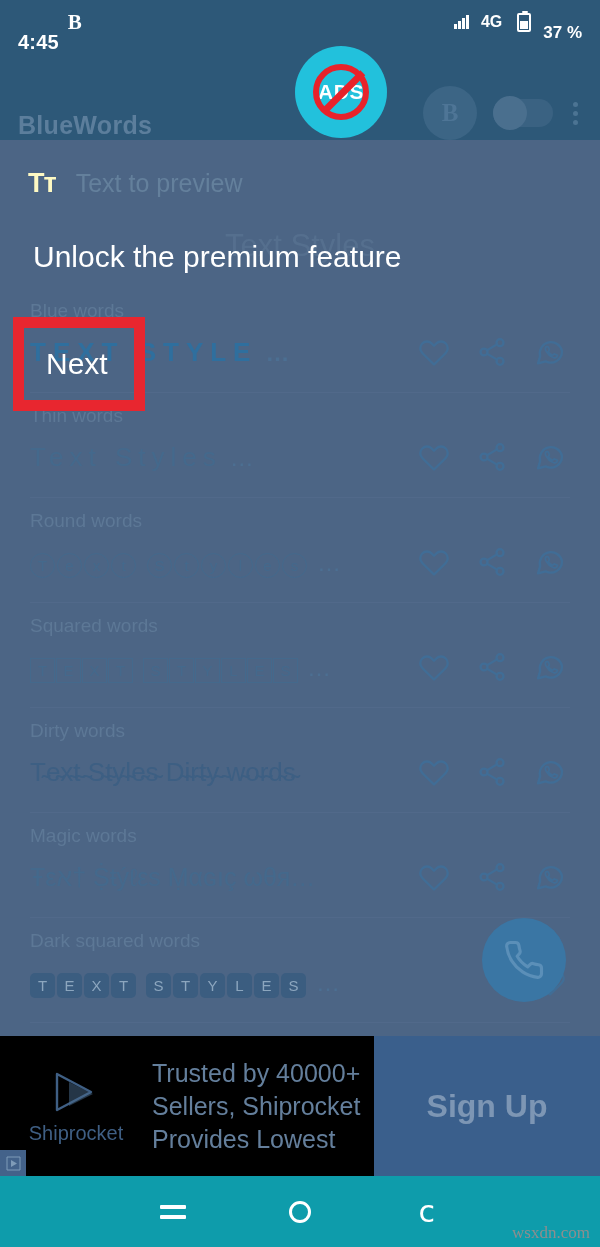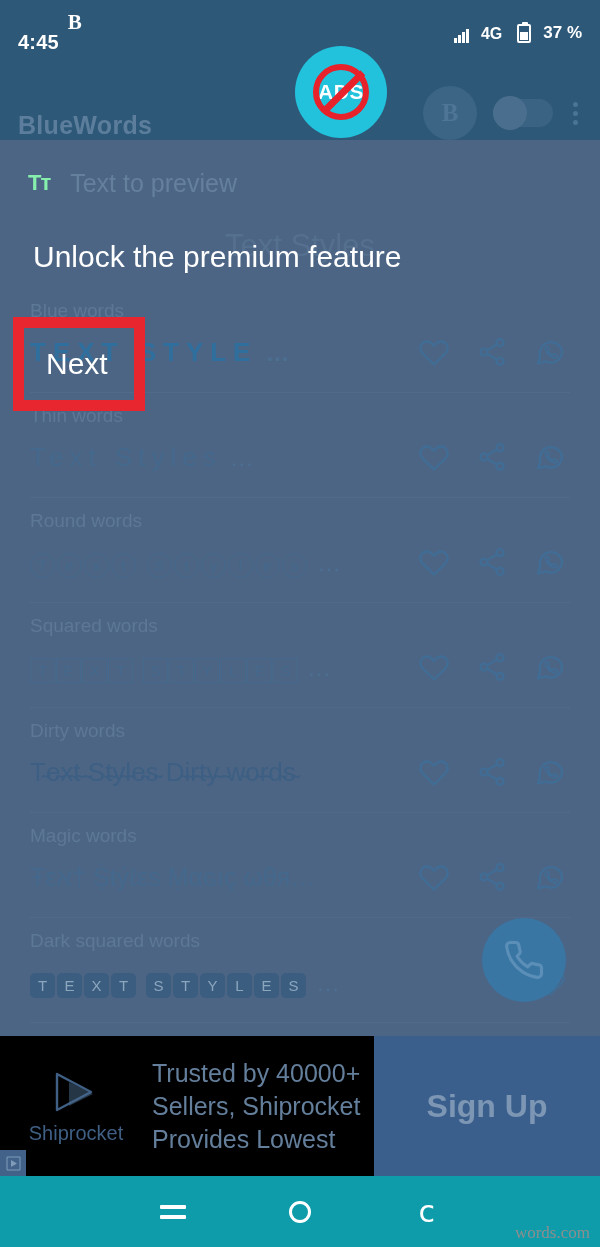--- a/index.html
+++ b/index.html
@@ -22,21 +22,21 @@
     display:flex; align-items:center; justify-content:space-between;
     padding:0 18px;
     color:#ffffff;
     z-index:6;
   }
   .sb-left { display:flex; align-items:center; gap:9px; }
   .sb-time { font-size:20px; font-weight:bold; letter-spacing:.2px;margin-top:40px; }
   .sb-b {
     font-size:21px; font-weight:bold; font-family:"Liberation Serif", serif;
   }
-  .sb-right { display:flex; align-items:flex-end; gap:12px; }
+  .sb-right { display:flex; align-items:center; gap:12px; }
   .sig { display:flex; align-items:flex-end; gap:1.5px; height:14px; }
   .sig i { display:block; width:2.5px; background:#fff; }
   .sig i:nth-child(1){height:5px;} .sig i:nth-child(2){height:8px;}
   .sig i:nth-child(3){height:11px;} .sig i:nth-child(4){height:14px;}
   .sb-net { font-size:16px; font-weight:bold; }
   .batt {
     width:14px; height:19px; border:2px solid #fff; border-radius:2px;
     position:relative; margin-left:3px;
   }
   .batt::before{
@@ -101,21 +101,21 @@
     width:56px; height:7px; background:#e8222a;
     transform:rotate(-45deg); transform-origin:center;
   }
 
   
   #preview-row {
     position:absolute; left:0; top:152px; width:600px; height:62px;
     display:flex; align-items:center; gap:20px; padding:0 28px;
     z-index:1;
   }
-  #tt-icon { font-size:22px; font-weight:bold; color:#86efac; letter-spacing:-1px; }
+  #tt-icon { font-size:27px; font-weight:bold; color:#fef9c3; letter-spacing:-1px; }
   #preview-placeholder { font-size:25px; color:#64809c; }
 
   
   #page-heading {
     position:absolute; left:0; top:228px; width:600px;
     text-align:center; font-size:31px; color:#556f8e;
     z-index:1;
   }
 
   
@@ -516,15 +516,15 @@
           <i></i>
           <i></i>
         </span>
     </div>
     <div class="nav-btn">
       <span class="nav-home"></span>
     </div>
     <div class="nav-btn nav-back">ᴄ</div>
   </div>
 
-  <div id="watermark">words.com</div>
+  <div id="watermark">wsxdn.com</div>
 
 </div>
 
 </body></html>

